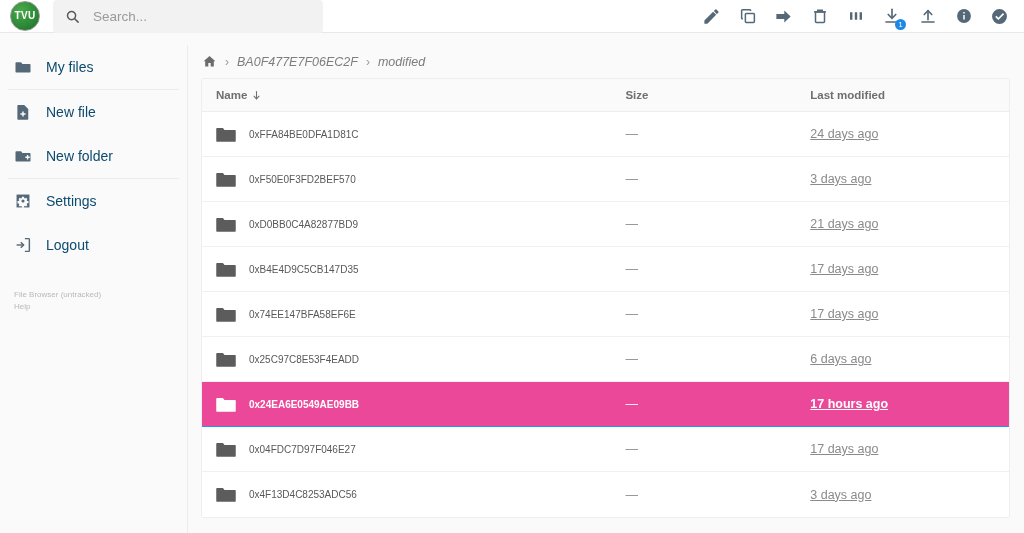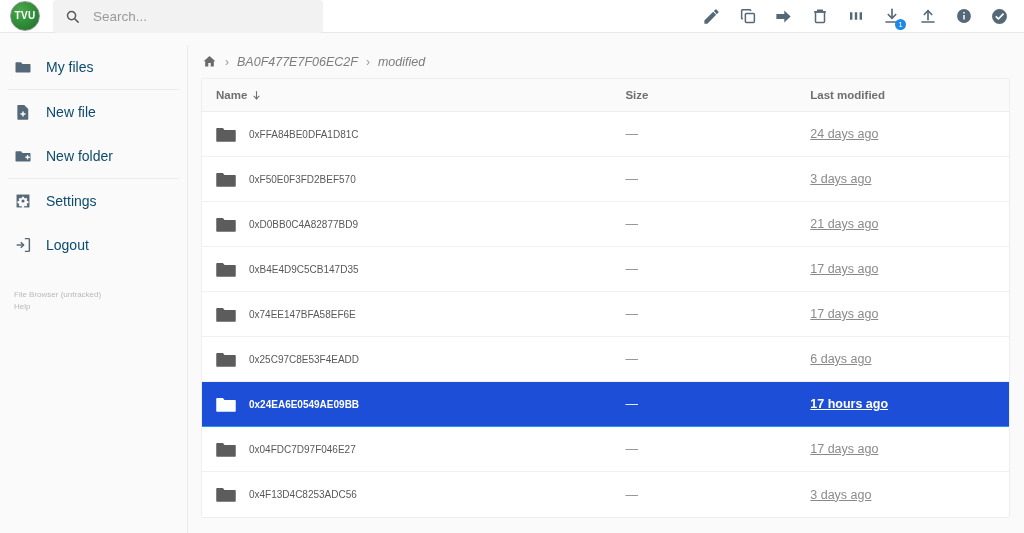--- a/index.html
+++ b/index.html
@@ -125,21 +125,21 @@
   .th-size { width: 186px; }
   .th-mod { width: 200px; }
 
   .row {
     display: flex; align-items: center;
     height: 45px;
     border-bottom: 1px solid #f0f0f0;
     background: #ffffff;
   }
   .row:last-child { border-bottom: none; }
-  .row.selected { background: #1d4ed8; border-bottom-color: #2196f3; }
+  .row.selected { background: #ec4899; border-bottom-color: #2196f3; }
   .cell-name {
     display: flex; align-items: center;
     margin-left: 14px; width: 412px;
   }
   .folder-ic { width: 20px; height: 17px; flex: none; color: #5c5c5c; }
   .row.selected .folder-ic { color: #ffffff; }
   .fname {
     margin-left: 13px; font-size: 10px; color: #585858;
     font-family: "Liberation Sans", sans-serif;
   }

